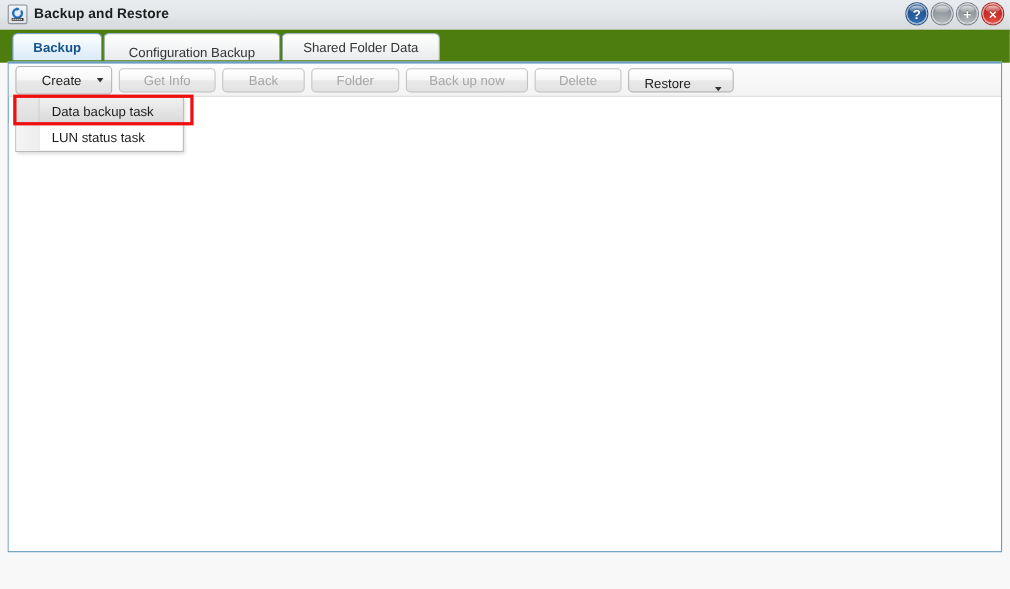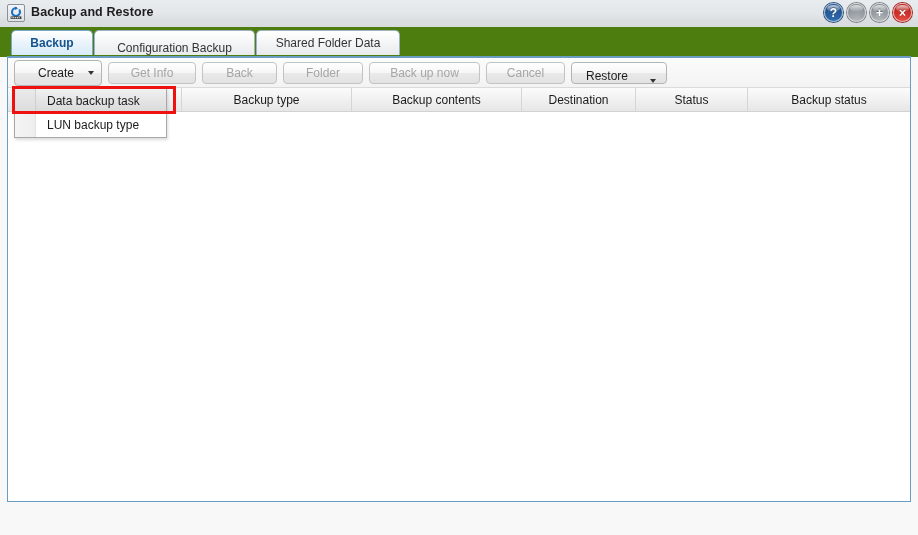--- a/index.html
+++ b/index.html
@@ -335,45 +335,37 @@
       <div class="tbtn disabled" style="width:75px;">
           <span>Back</span>
         </div>
       <div class="tbtn disabled" style="width:80px;">
           <span>Folder</span>
         </div>
       <div class="tbtn disabled" style="width:111px;">
           <span>Back up now</span>
         </div>
       <div class="tbtn disabled" style="width:79px;">
-          <span>Cancel</span>
+          <span>Delete</span>
         </div>
 
       <div class="tbtn withcaret" style="width:96px;align-items:flex-end;">
         <span class="lbl">Restore</span>
         <span class="caret"></span>
       </div>
     </div>
 
-    <div id="tablehead">
-      <div class="th" style="width:174px;">Task</div>
-      <div class="th" style="width:170px;">Backup type</div>
-      <div class="th" style="width:170px;">Backup contents</div>
-      <div class="th" style="width:114px;">Destination</div>
-      <div class="th" style="width:112px;">Status</div>
-      <div class="th" style="width:162px;">Backup status</div>
-    </div>
 
     <div id="tablebody"></div>
   </div>
 
   <div id="dropdown">
     <div class="menuitem hover">
         <span>Data backup task</span>
       </div>
     <div class="menuitem">
-        <span>LUN backup type</span>
+        <span>LUN status task</span>
       </div>
   </div>
 
   <div id="annotation"></div>
 
 </div>
 
 </body></html>

